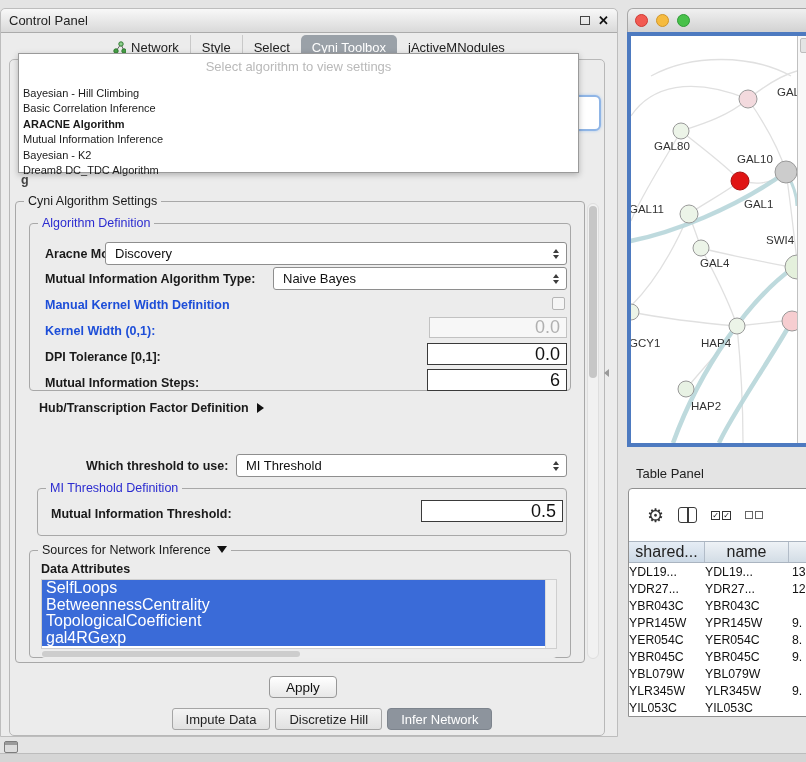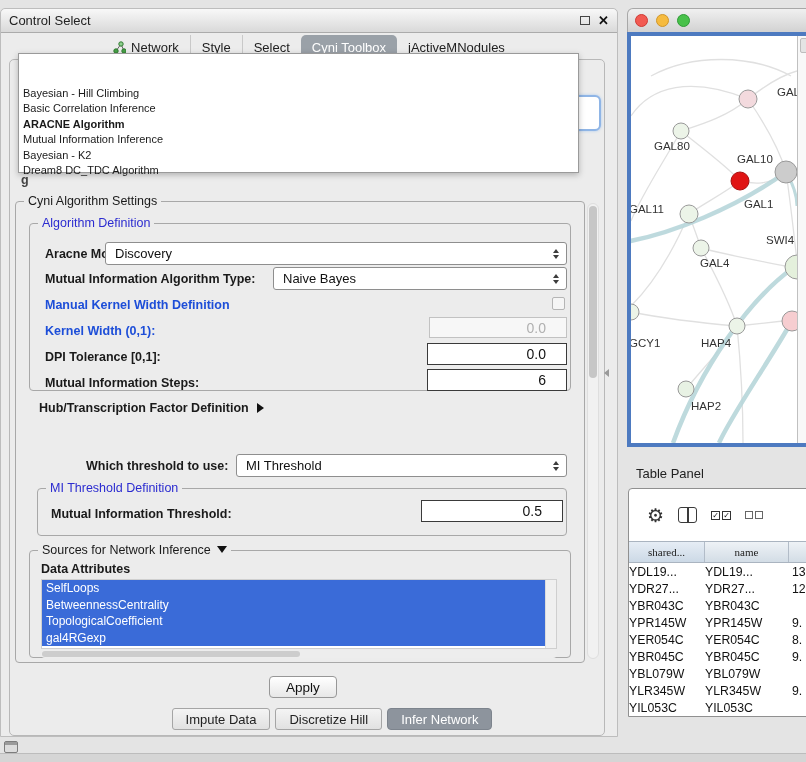--- a/index.html
+++ b/index.html
@@ -78,39 +78,39 @@
     position:absolute; background:#fff; border:1px solid #8e8e8e; border-radius:3px;
     display:flex; align-items:center; padding-left:9px; font-size:13px; color:#111;
   }
   .spin { margin-left:auto; margin-right:7px; display:flex; flex-direction:column; gap:2px; }
   .spin i { width:0; height:0; border-left:3.5px solid transparent; border-right:3.5px solid transparent; display:block; }
   .spin .up { border-bottom:4px solid #3c3c3c; }
   .spin .dn { border-top:4px solid #3c3c3c; }
 
   .field {
     position:absolute; background:#fff; border:1px solid #3a3a3a;
-    font-size:14px; color:#111; display:flex; align-items:center;
-    justify-content:flex-end; padding-right:20px;
+    font-size:18px; color:#111; display:flex; align-items:center;
+    justify-content:flex-end; padding-right:6px;
   }
   .field.disabled { border-color:#c2c2c2; background:#f7f7f7; color:#b0b0b0; }
 
   .checkbox {
     position:absolute; width:13px; height:13px; background:#f5f5f5;
     border:1px solid #b5b5b5; border-radius:2px;
   }
 
   .tri-right { display:inline-block; width:0; height:0; border-top:5px solid transparent;
     border-bottom:5px solid transparent; border-left:7px solid #111; margin-left:8px; vertical-align:-1px; }
   .tri-down  { display:inline-block; width:0; height:0; border-left:5px solid transparent;
     border-right:5px solid transparent; border-top:7px solid #111; margin-left:6px; vertical-align:1px; }
 
   .attr-list { position:absolute; background:#fff; border:1px solid #cfcfcf; overflow:hidden; }
   .attr-row {
     height:16.5px; line-height:16.5px; width:505px; background:#3a6bd8; color:#fff;
-    font-size:12px; padding-left:4px; white-space:nowrap;
+    font-size:16px; padding-left:4px; white-space:nowrap;
   }
   .vstrip { position:absolute; right:0; top:0; bottom:0; width:11px; background:#f0f0f0; border-left:1px solid #dcdcdc; }
   .hscroll { position:absolute; background:#ededed; border-radius:4px; }
   .hscroll .thumb { position:absolute; left:1px; top:1px; height:6px; width:258px; background:#cdcdcd; border-radius:3px; }
 
   .vscrollbar { position:absolute; width:12px; background:#f1f1f1; border:1px solid #dedede; border-radius:6px; }
   .vscrollbar .thumb { position:absolute; left:1px; top:2px; width:8px; background:#c6c6c6; border-radius:4px; }
 
   .apply-btn {
     position:absolute; padding:2px 16px; height:22px; font-size:13.5px; color:#111;
@@ -154,21 +154,21 @@
   .tp-toolbar { height:52px; display:flex; align-items:center; gap:14px; padding-left:18px; }
   .gear-ic { font-size:19px; color:#333; line-height:1; }
   .cols-ic { width:19px; height:16px; border:1.5px solid #3a3a3a; border-radius:3px; background:#fff; position:relative; }
   .cols-ic::after { content:""; position:absolute; left:8px; top:0; bottom:0; width:1.5px; background:#3a3a3a; }
   .ck-pair, .sq-pair { display:flex; gap:2px; }
   .ck { width:9px; height:9px; border:1.5px solid #333; font-size:8px; line-height:7px; text-align:center; color:#111; }
   .sq { width:8px; height:8px; border:1px solid #666; }
   .tp-header { display:flex; height:22px; border-top:1px solid #aab4c0; border-bottom:1px solid #aab4c0; }
   .tp-hcell {
     background:linear-gradient(#eef2f6,#d3dde6); border-right:1px solid #b2bcc8;
-    font-size:11px; color:#222; display:flex; align-items:center; justify-content:center;font-family:Liberation Serif, serif;
+    font-size:16px; color:#222; display:flex; align-items:center; justify-content:center;
   }
   .tp-hcell.c1 { width:76px; background:linear-gradient(#e6edf5,#ccd9e6); }
   .tp-hcell.c2 { width:84px; }
   .tp-hcell.c3 { flex:1; }
   .tp-row { display:flex; height:17px; font-size:12.3px; color:#111; }
   .tp-cell { white-space:nowrap; overflow:hidden; display:flex; align-items:center; }
   .tp-cell.c1 { width:76px; }
   .tp-cell.c2 { width:84px; }
   .tp-cell.c3 { flex:1; padding-left:3px; }
 
@@ -177,21 +177,21 @@
   .mini-panel-icon::after { content:""; position:absolute; left:0; right:0; top:0; height:3px; background:#9a9a9a; }
   .bottom-strip { position:absolute; left:0; top:753px; width:806px; height:9px;
     background:#d5d5d5; border-top:1px solid #bcbcbc; }
 </style>
 </head>
 <body>
 
 <div class="abs cp" style="left:0;top:8px;width:618px;height:729px">
 
   <div class="cp-titlebar">
-    <span class="cp-title">Control Select</span>
+    <span class="cp-title">Control Panel</span>
     <span class="win-btns">
       <span class="float-btn"></span>
       <span class="close-btn">✕</span>
     </span>
   </div>
 
   <div class="cp-tabs">
     <div class="cp-tab">
       <svg width="13" height="13" viewBox="0 0 13 13">
         <line x1="3" y1="10" x2="8" y2="3" stroke="#666" stroke-width="1"></line>
@@ -215,20 +215,21 @@
         <span>jActiveMNodules</span>
       </div>
   </div>
 
   <div class="cp-body-border"></div>
 
   <div class="combo-fragment"></div>
   <div class="hidden-frag">g</div>
 
   <div class="algo-popup">
+    <div class="placeholder">Select algorithm to view settings</div>
     <div class="algo-items">
       <div class="algo-item">Bayesian - Hill Climbing</div>
       <div class="algo-item">Basic Correlation Inference</div>
       <div class="algo-item bold">ARACNE Algorithm</div>
       <div class="algo-item">Mutual Information Inference</div>
       <div class="algo-item">Bayesian - K2</div>
       <div class="algo-item">Dream8 DC_TDC Algorithm</div>
     </div>
   </div>
 

